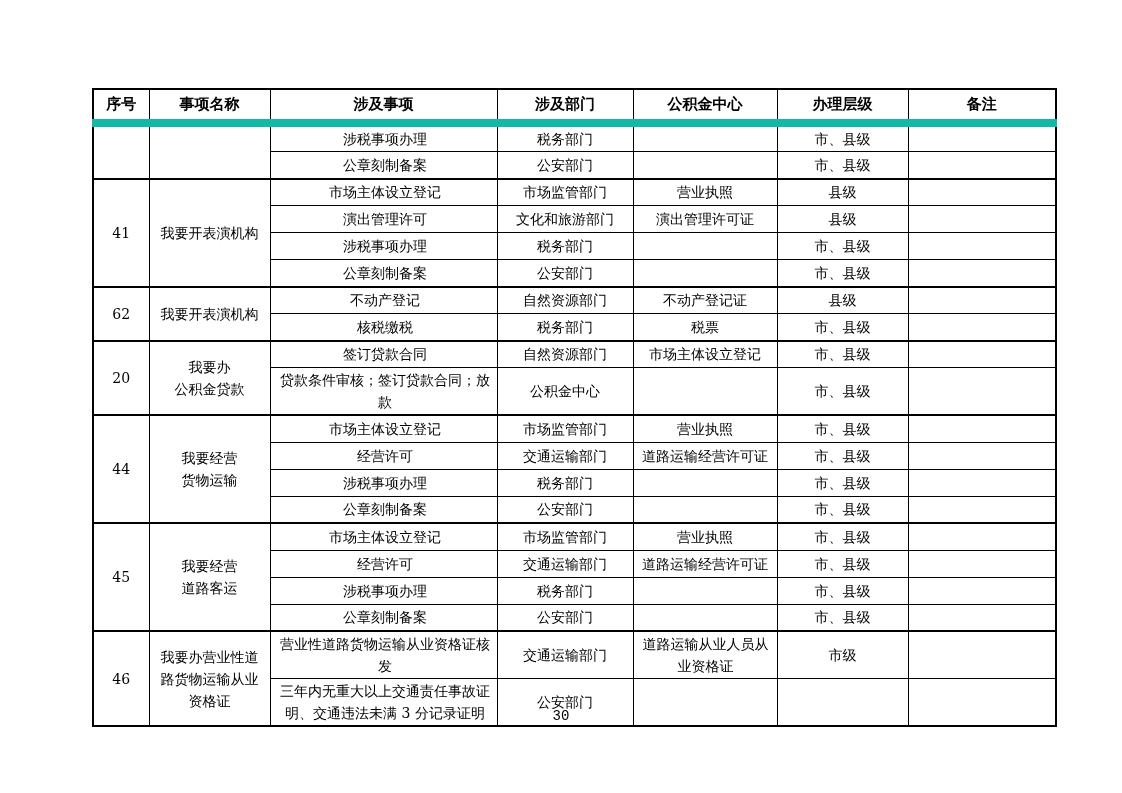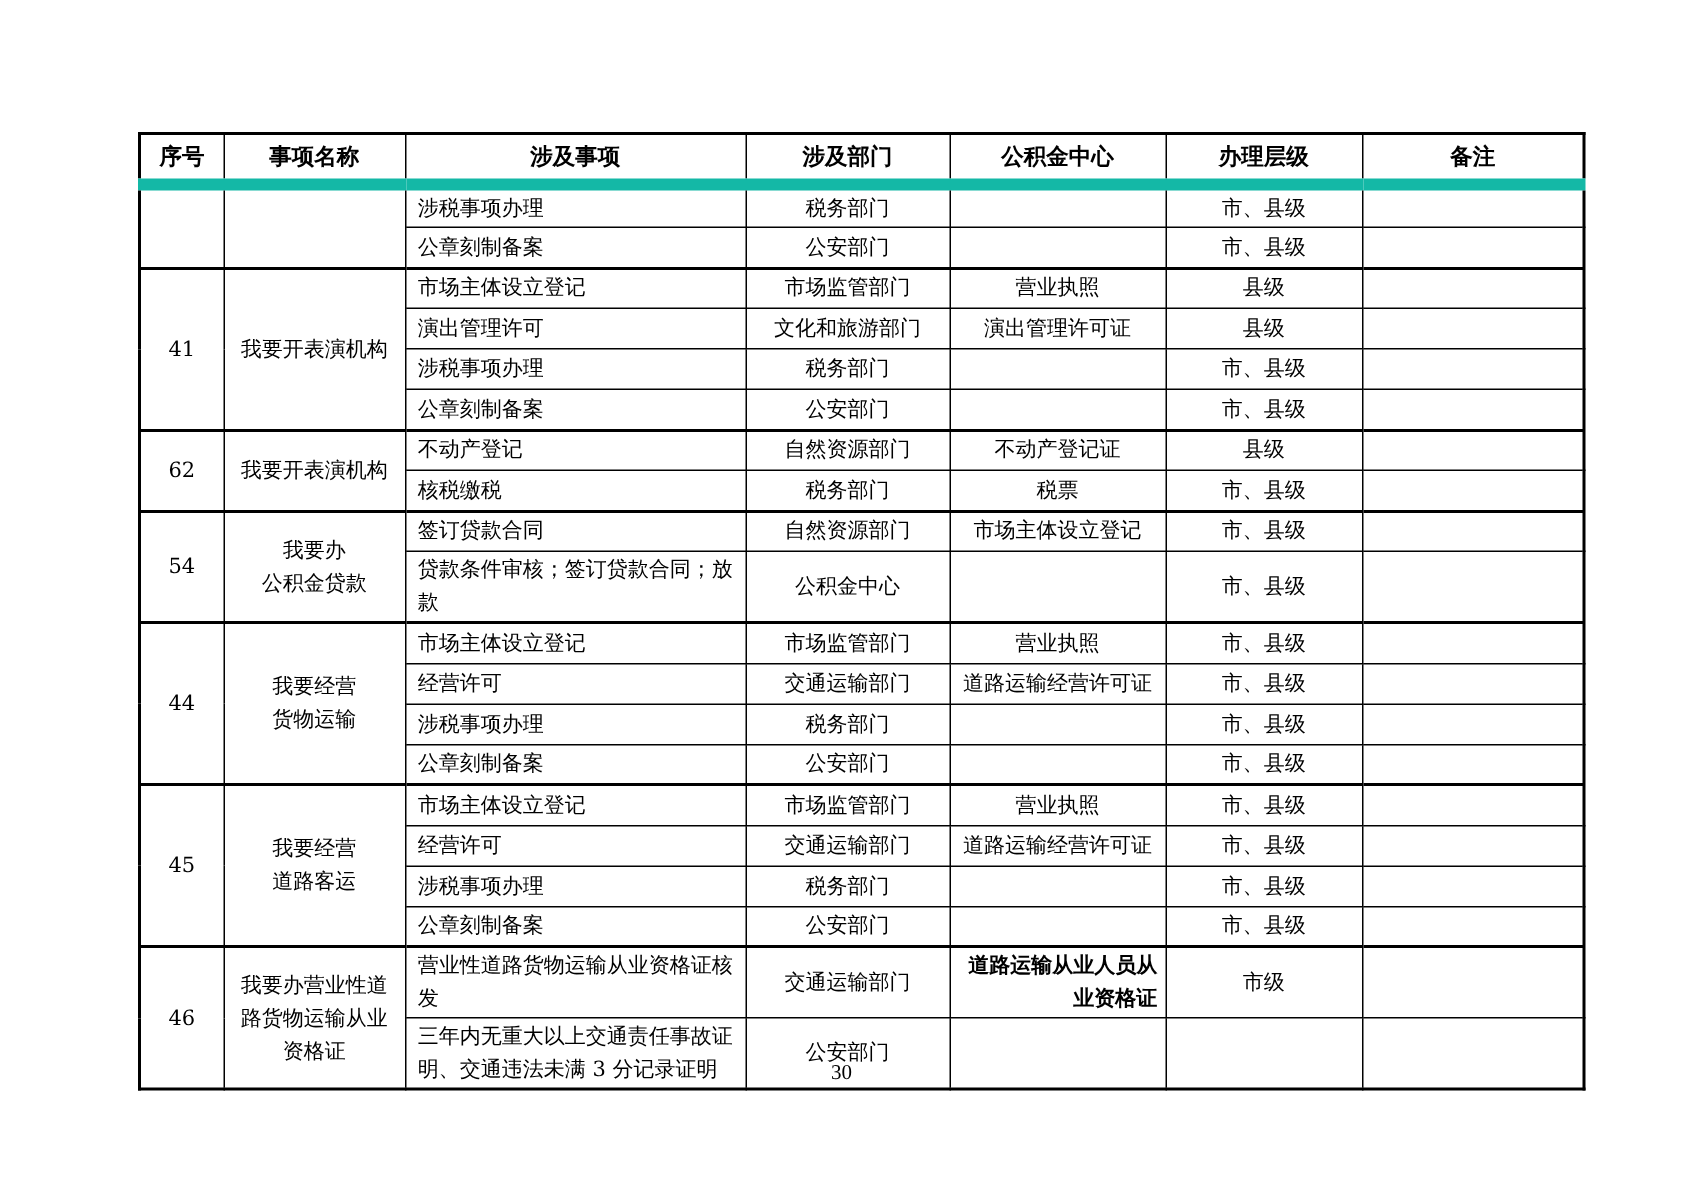--- a/index.html
+++ b/index.html
@@ -26,26 +26,26 @@
   .doc-table th{
     font-size:15px;
     font-weight:bold;
     border-bottom:8px solid #14b8a6;
     white-space:nowrap;
     height:27px;
     line-height:27px;
   }
   .doc-table tr{height:27px;}
   .doc-table tr.block-top td{border-top:2px solid #000;}
-  .doc-table td.c-matter{text-align:left;padding-left:8px;}
-  .doc-table td.c-left{text-align:right;padding-left:6px;font-weight:bold;}
+  .doc-table td.c-matter{text-align:center;padding-left:8px;}
+  .doc-table td.c-left{text-align:center;padding-left:6px;}
   .page-num{
     position:absolute;top:708px;left:0;width:1122px;
     text-align:center;font-size:14px;
-    font-family:Liberation Serif, serif;
+    font-family:Liberation Mono, monospace;
   }
 </style>
 </head>
 <body>
 
 <table class="doc-table">
   <colgroup>
     <col style="width:56px">
     <col style="width:121px">
     <col style="width:227px">
@@ -122,21 +122,21 @@
         <td></td>
       </tr>
       <tr>
         <td class="c-matter">核税缴税</td>
         <td>税务部门</td>
         <td>税票</td>
         <td>市、县级</td>
         <td></td>
       </tr>
       <tr class="block-top">
-        <td rowspan="2">54</td>
+        <td rowspan="2">20</td>
         <td rowspan="2">我要办
 公积金贷款</td>
         <td class="c-matter">签订贷款合同</td>
         <td>自然资源部门</td>
         <td>市场主体设立登记</td>
         <td>市、县级</td>
         <td></td>
       </tr>
       <tr style="height: 43px;">
         <td class="c-matter">贷款条件审核；签订贷款合同；放

